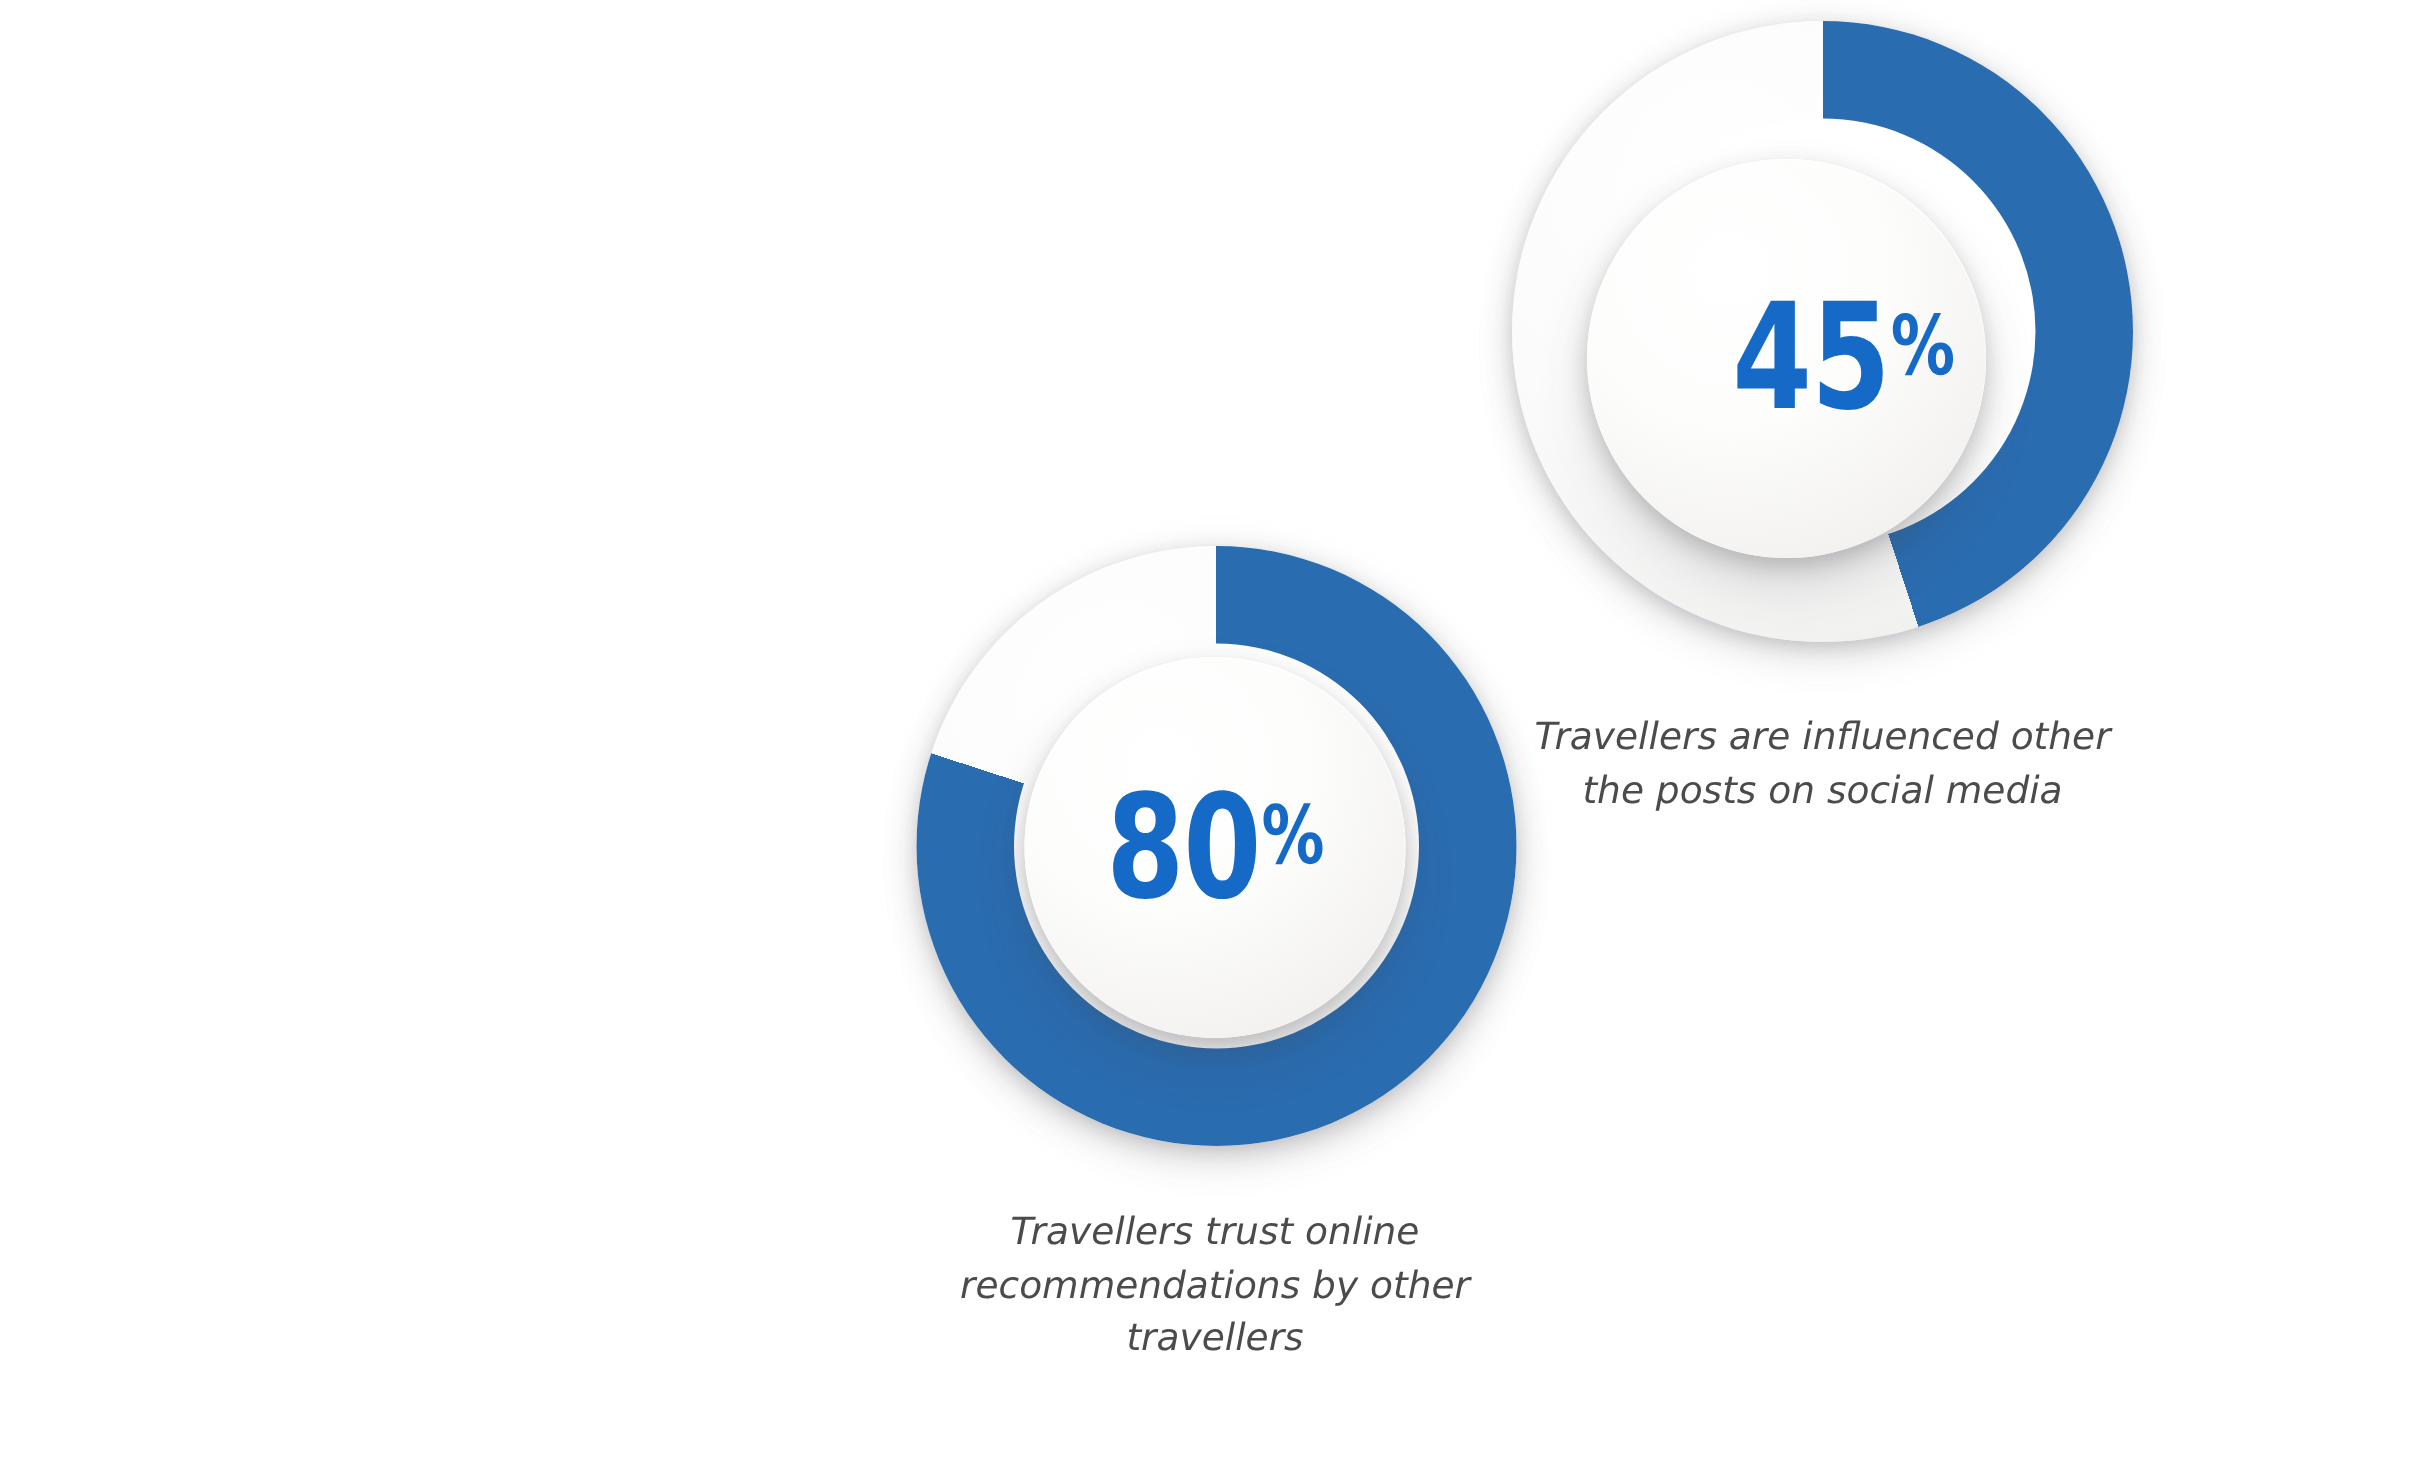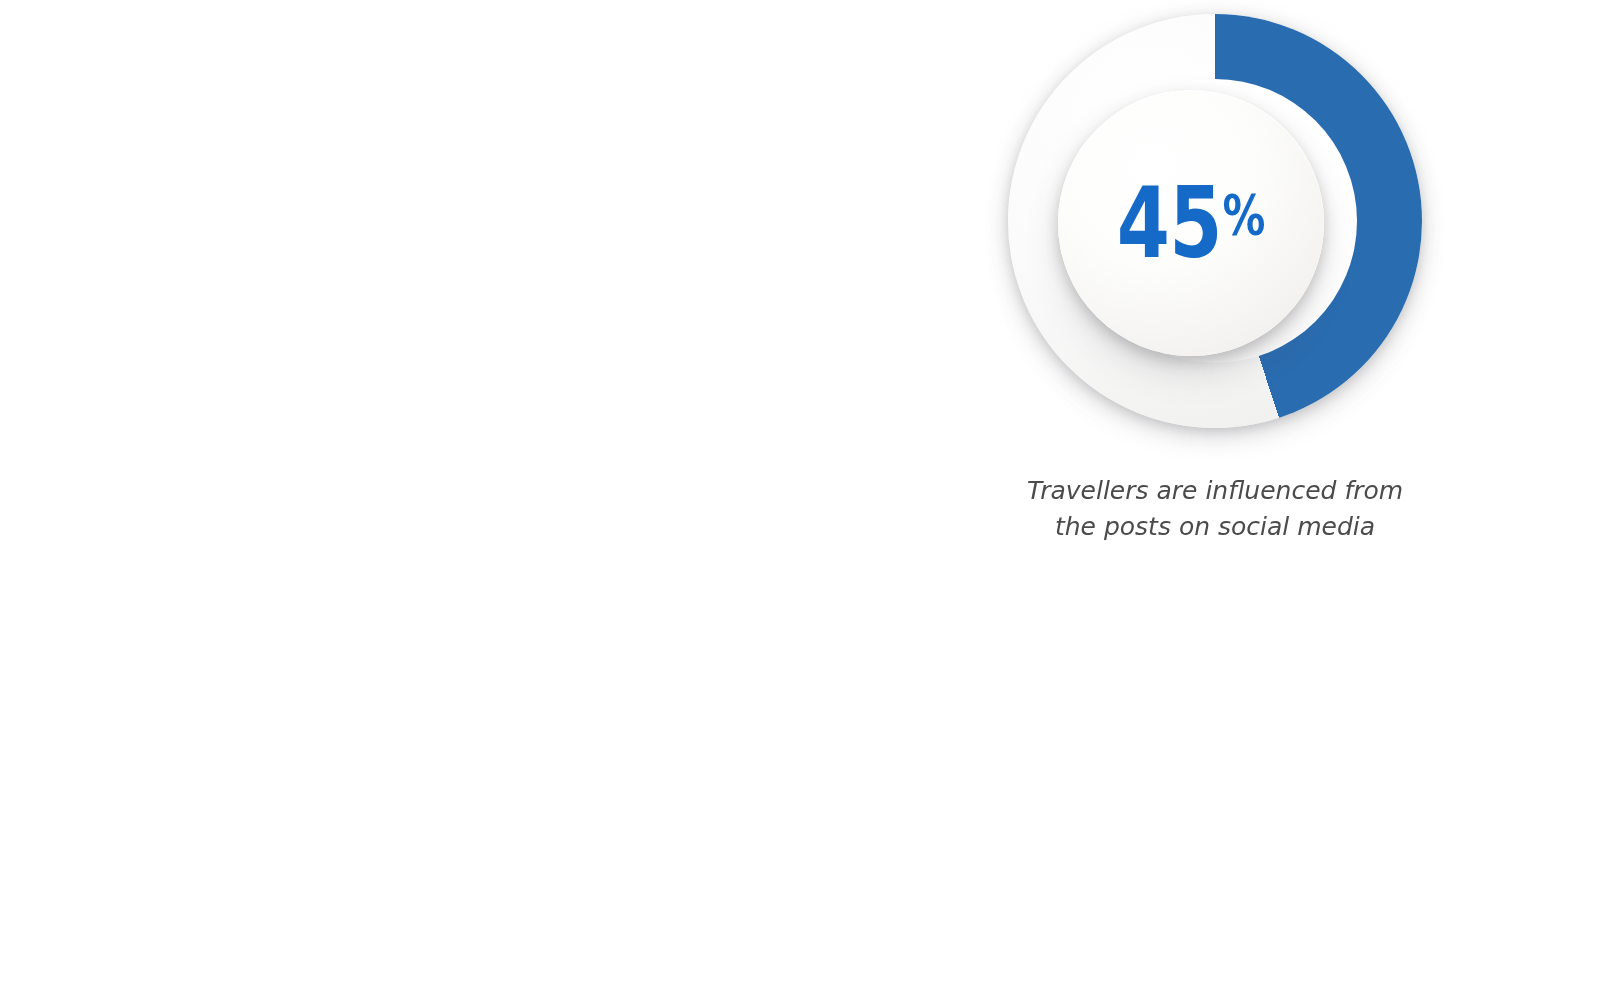--- a/index.html
+++ b/index.html
@@ -109,37 +109,60 @@
     line-height: 1.42;
     white-space: pre-line;
   }
 </style>
 </head>
 <body>
 
 <div class="stage">
 
 
+  <div class="stat" style="left:450px; top:340px; width:700px; height:643px;">
+
+    <div class="donut-wrap">
+      <div class="ring-shadow" style="left:156px; top:22px; width:412px; height:412px;"></div>
+
+      <div class="ring-track" style="left:161px; top:24px; width:400px; height:400px;"></div>
+
+      <div class="ring-arc" style="left:161px; top:24px; width:400px; height:400px;
+                  background: conic-gradient(from 0deg, #2a6cb0 0deg 288deg, rgba(0,0,0,0) 288deg 360deg);"></div>
+
+      <div class="ring-hole" style="left:226px; top:89px; width:270px; height:270px;"></div>
+
+      <div class="inner-disc" style="left:233px; top:98px; width:254px; height:254px;">
+        <span class="pct" style="font-size:96px;">
+          <span>80</span><span class="sign">%</span>
+        </span>
+      </div>
+    </div>
+
+    <div class="caption" style="left:130px; top:463px; width:460px;">Travellers trust online
+recommendations by other
+travellers</div>
+  </div>
 
   <div class="stat" style="left:960px; top:0px; width:657px; height:600px;">
 
     <div class="donut-wrap">
       <div class="ring-shadow" style="left:43px; top:12px; width:424px; height:424px;"></div>
 
       <div class="ring-track" style="left:48px; top:14px; width:414px; height:414px;"></div>
 
       <div class="ring-arc" style="left:48px; top:14px; width:414px; height:414px;
                   background: conic-gradient(from 0deg, #2a6cb0 0deg 162deg, rgba(0,0,0,0) 162deg 360deg);"></div>
 
       <div class="ring-hole" style="left:113px; top:79px; width:284px; height:284px;"></div>
 
-      <div class="inner-disc" style="left:98px; top:90px; width:266px; height:266px;">
+      <div class="inner-disc" style="left:98px; top:106px; width:266px; height:266px;justify-content:flex-end;">
         <span class="pct" style="font-size:98px;">
           <span>45</span><span class="sign">%</span>
         </span>
       </div>
     </div>
 
-    <div class="caption" style="left:50px; top:473px; width:410px;">Travellers are influenced from
+    <div class="caption" style="left:50px; top:473px; width:410px;">Travellers are influenced other
 the posts on social media</div>
   </div>
 
 </div>
 
 </body></html>

